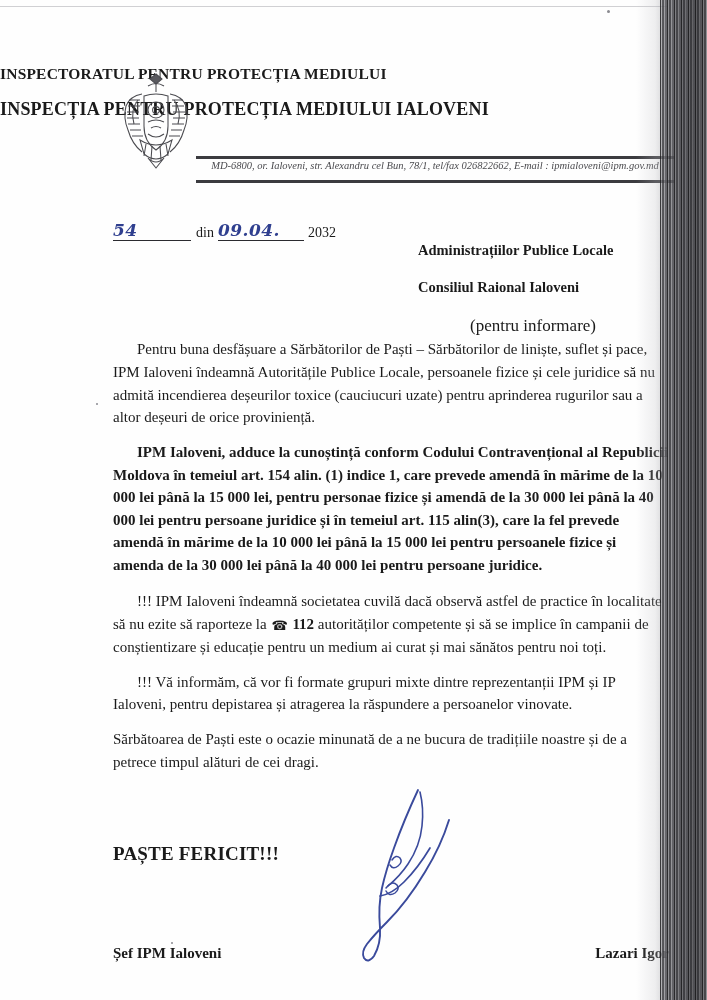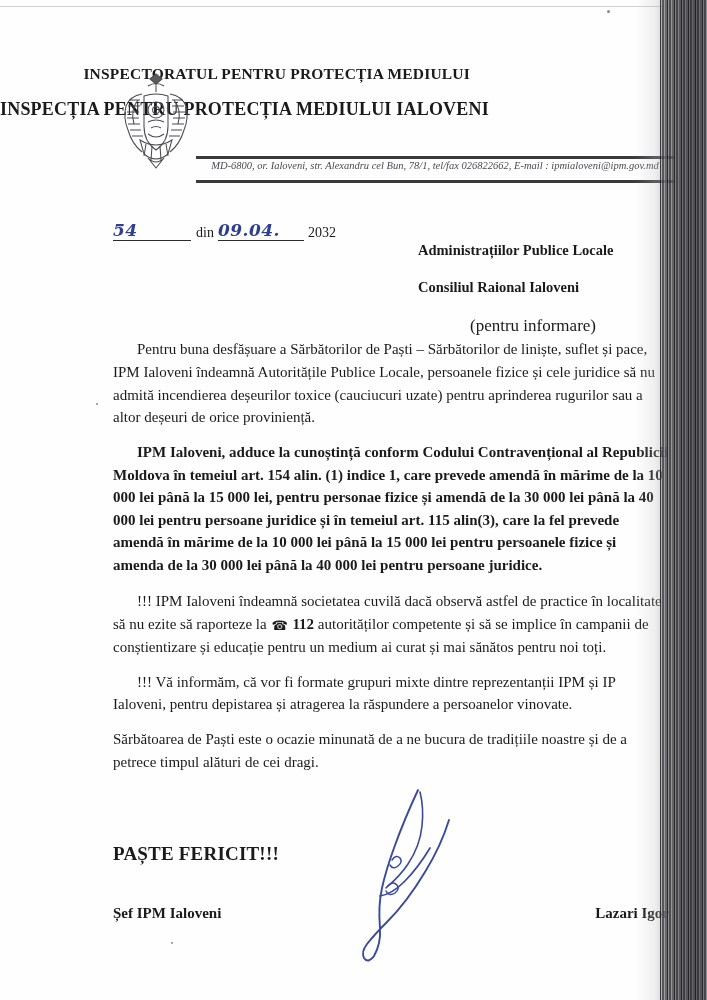--- a/index.html
+++ b/index.html
@@ -75,21 +75,21 @@
   }
   .emblem {
     position: absolute;
     top: 2px;
     left: 118px;
     width: 76px;
     height: 108px;
   }
   .header-titles {
     width: 470px;
-    text-align: right;
+    text-align: left;
   }
   .org-line-1 {
     font-size: 15.5px;
     font-weight: bold;
     letter-spacing: 0.2px;
     line-height: 1.3;
     white-space: nowrap;
   }
   .org-line-2 {
     font-size: 18px;
@@ -218,21 +218,21 @@
   .greet {
     position: absolute;
     top: 843px;
     left: 113px;
     font-size: 19px;
     font-weight: bold;
     letter-spacing: 0.2px;
   }
   .sig-row {
     position: absolute;
-    top: 905px;
+    top: 945px;
     left: 113px;
     width: 556px;
     display: flex;
     justify-content: space-between;
     font-size: 15px;
     font-weight: bold;
   }
   .signature-mark {
     position: absolute;
     top: 788px;

